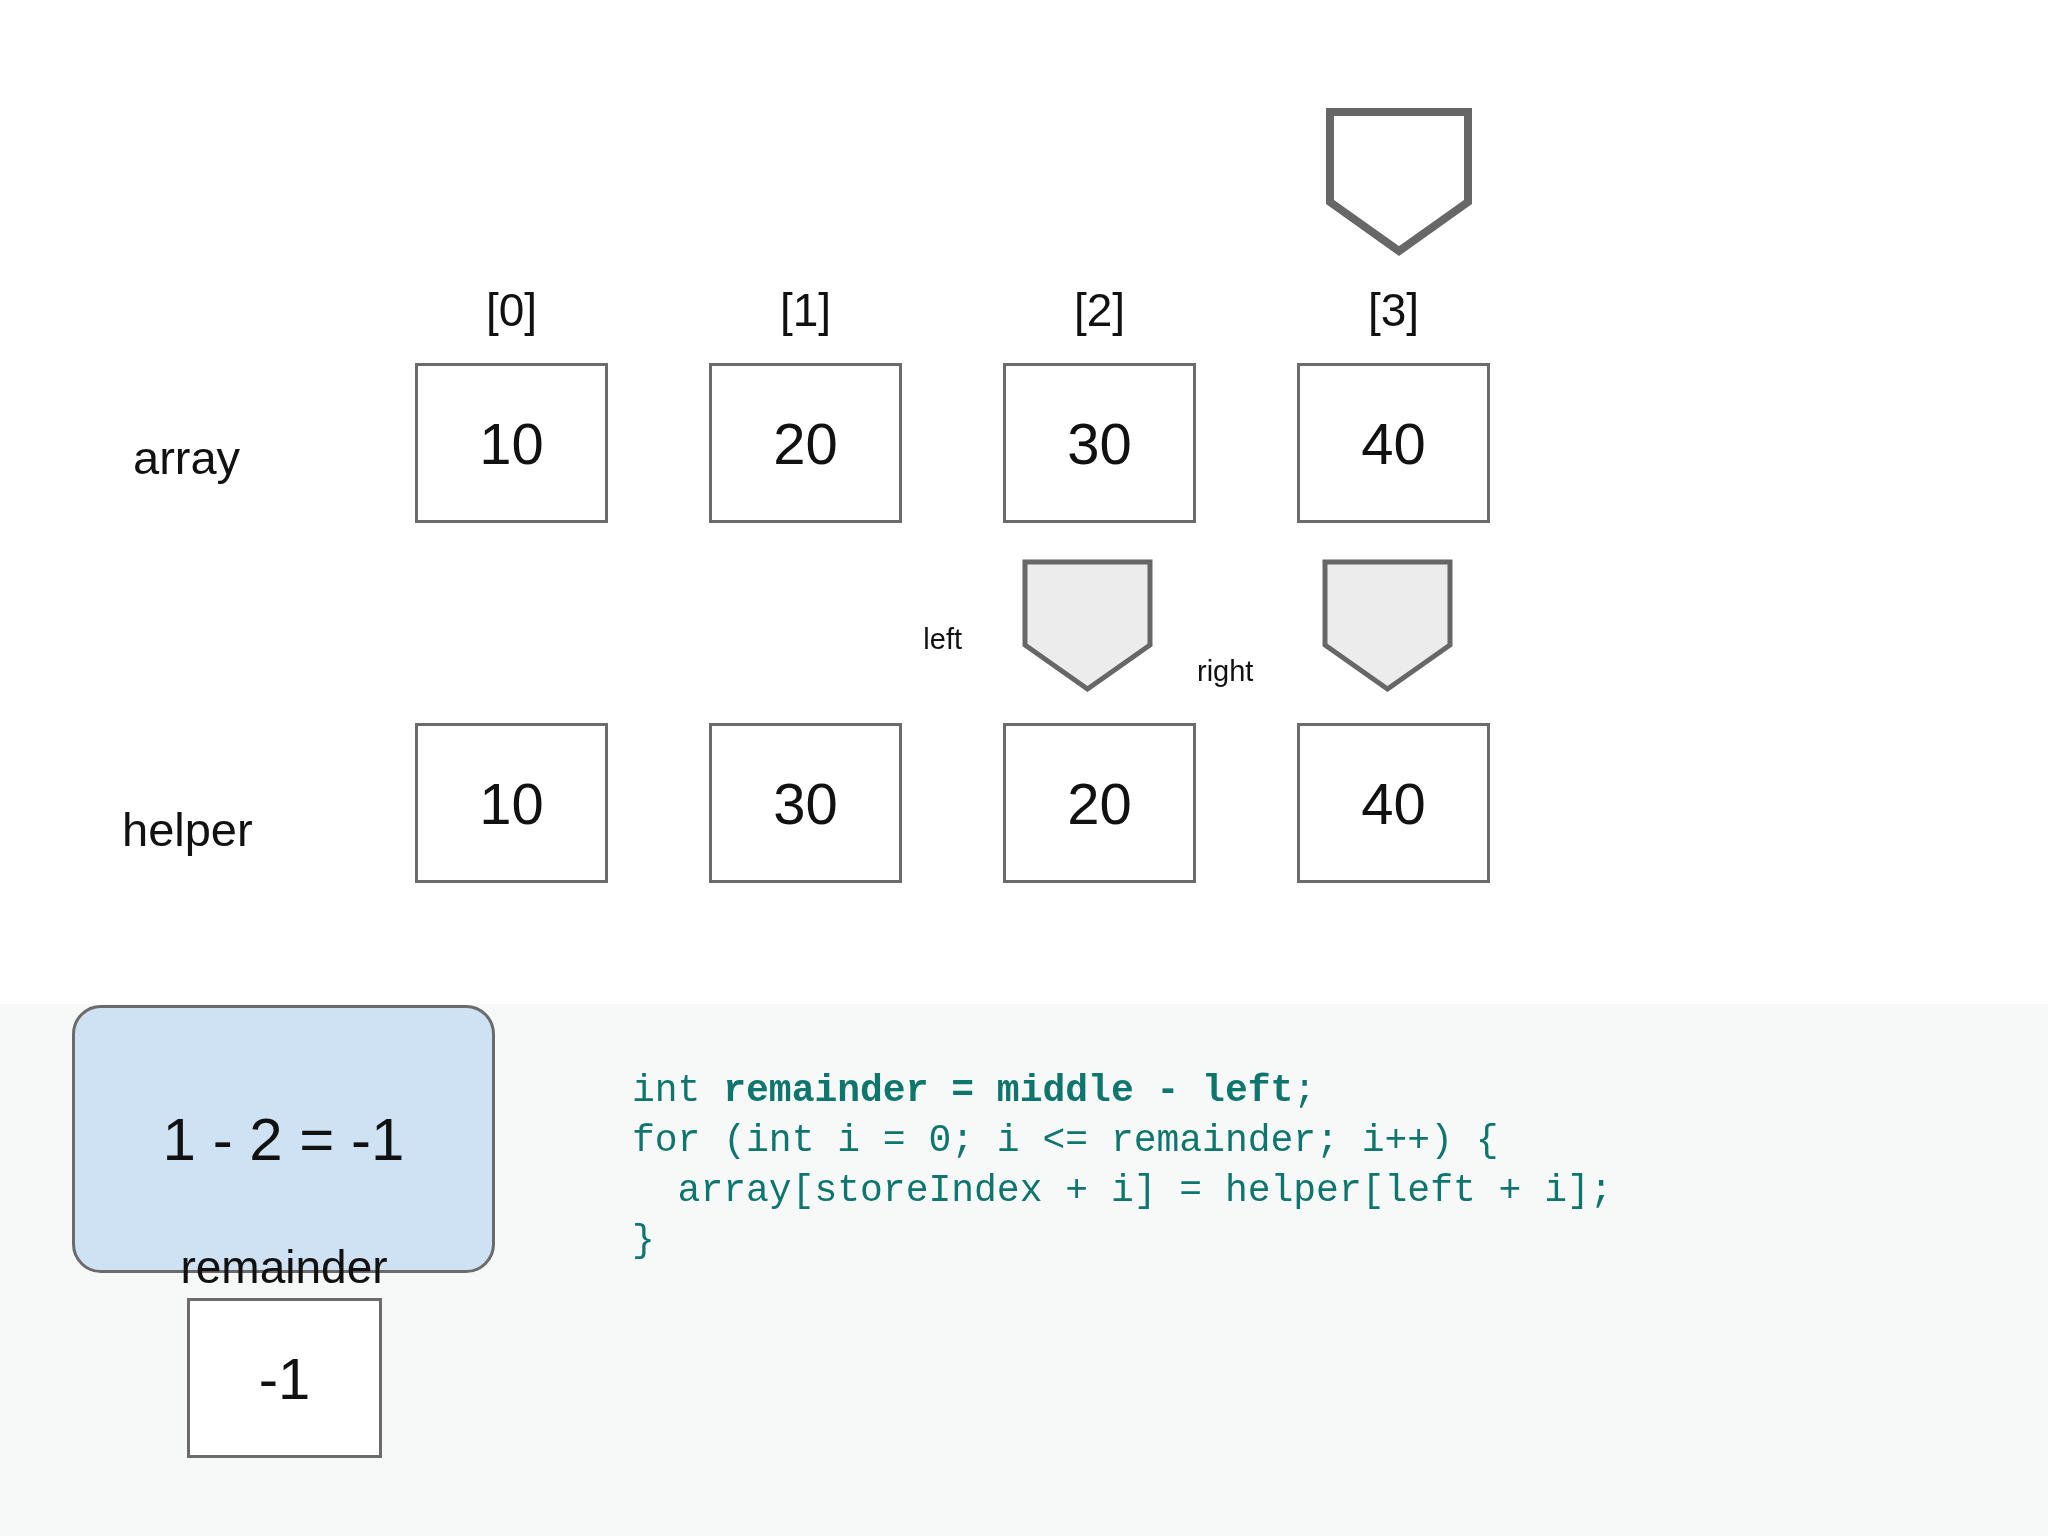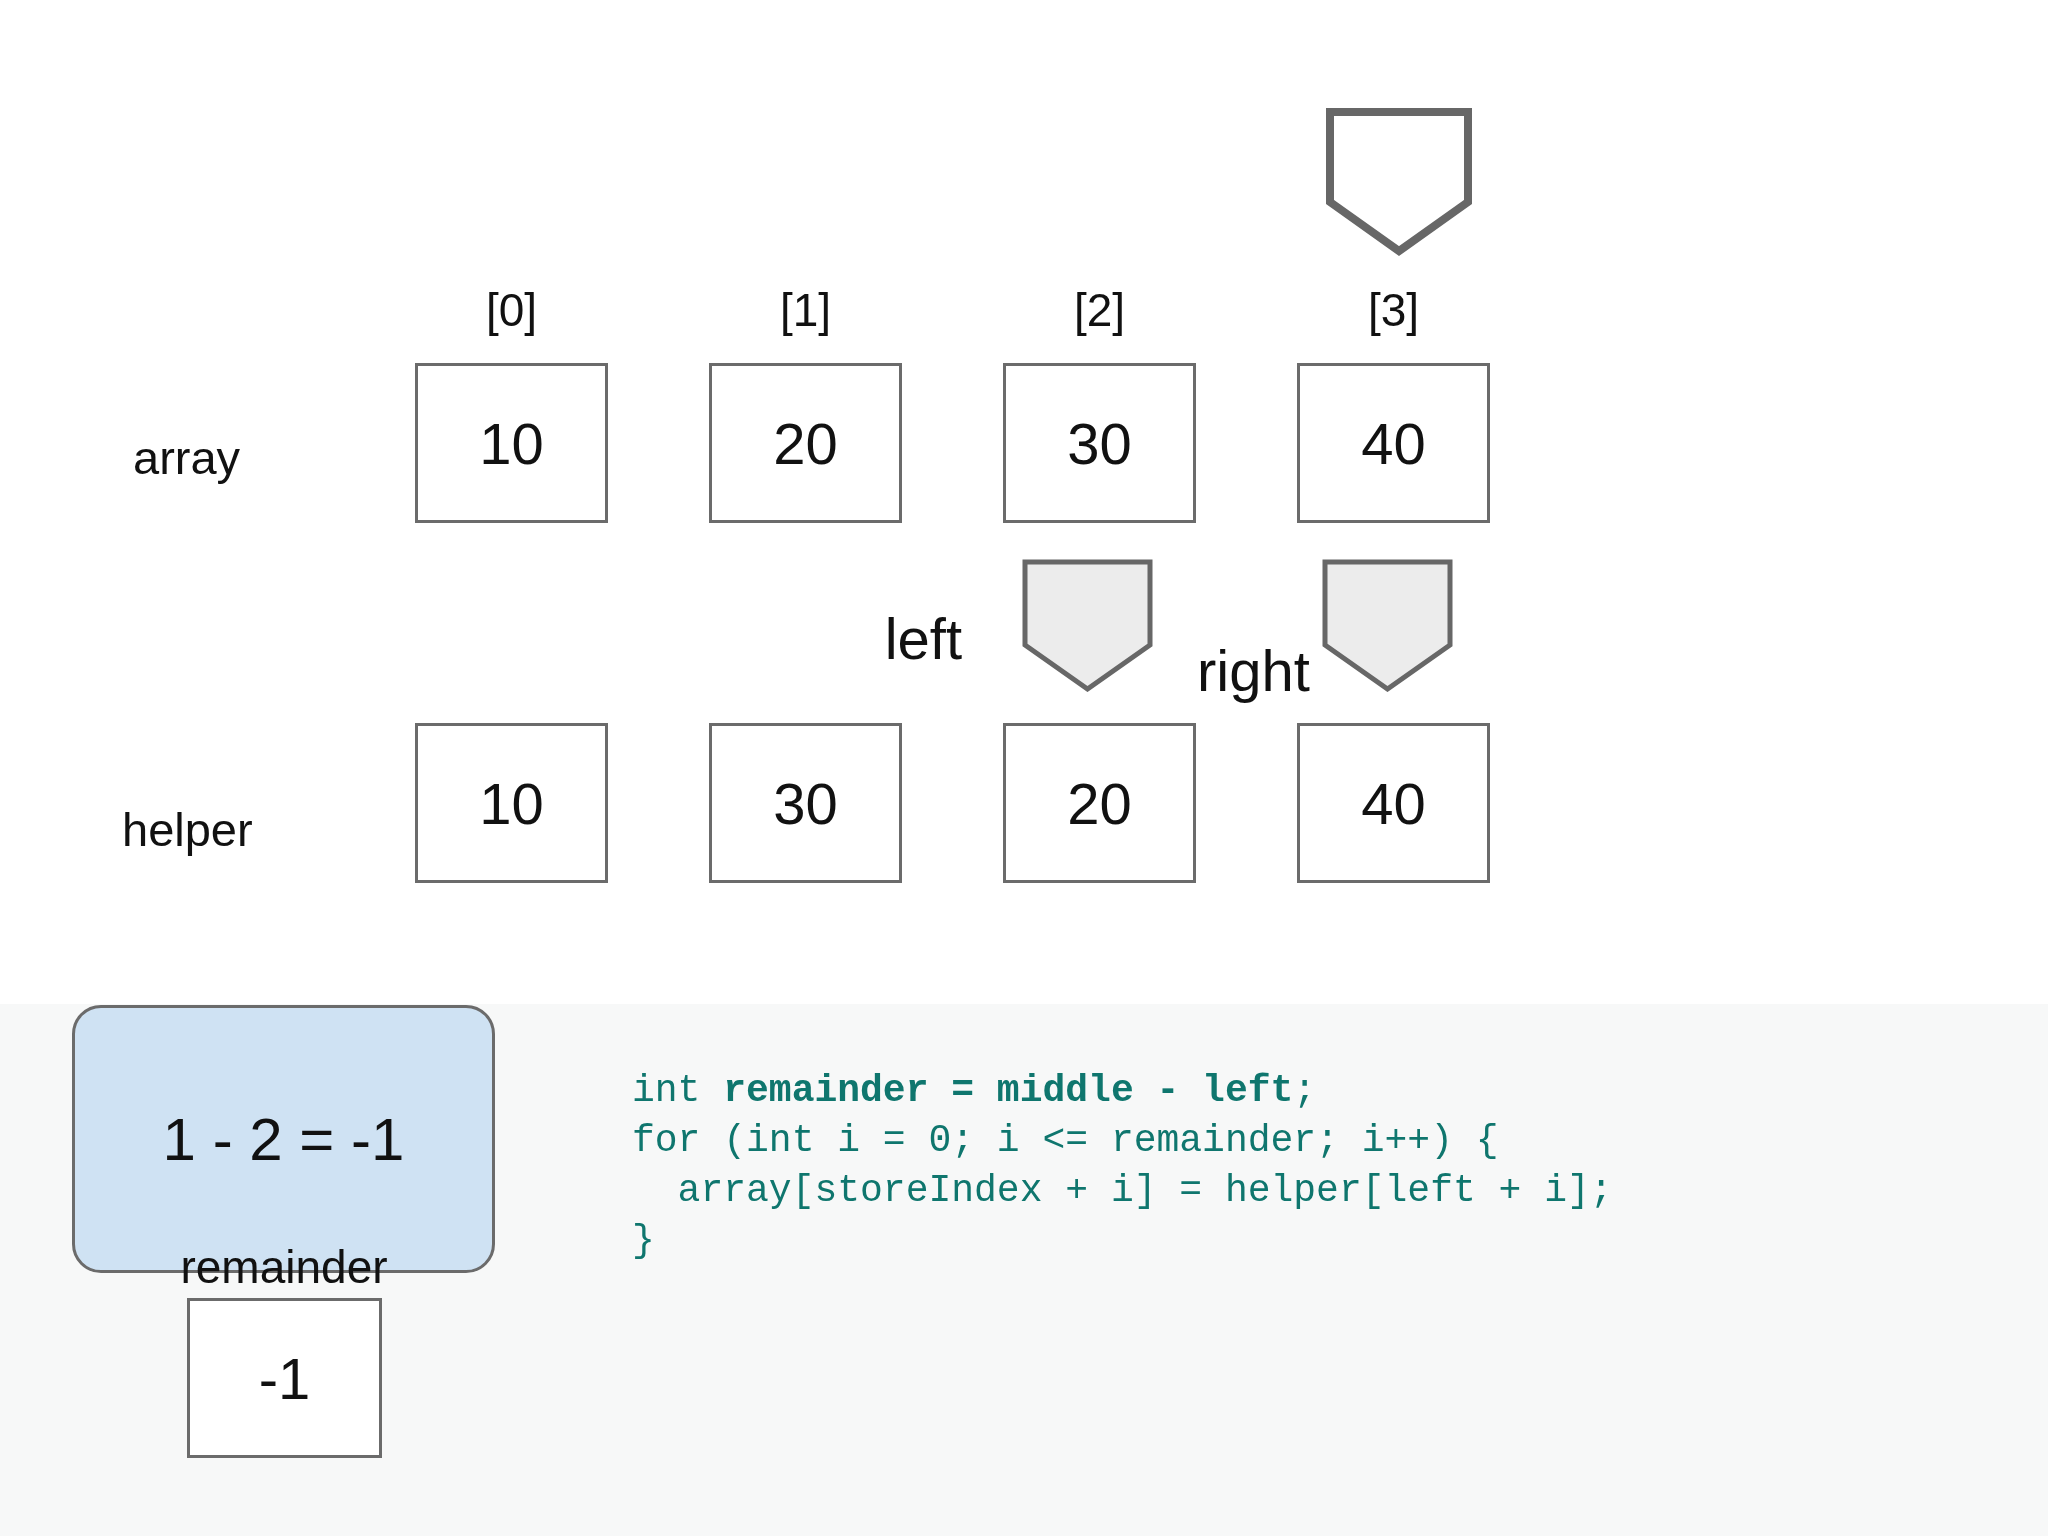--- a/index.html
+++ b/index.html
@@ -23,21 +23,21 @@
   .ptr{position:absolute;}
   .ptr-store{left:1325px;top:107px;width:148px;height:150px;}
   .ptr-left{left:1022px;top:559px;width:131px;height:133px;}
   .ptr-right{left:1322px;top:559px;width:131px;height:133px;}
   .ptr-store polygon{fill:var(--pointer-fill-white);stroke:var(--pointer-stroke);stroke-width:8;stroke-linejoin:miter;}
   .ptr-small polygon{fill:var(--pointer-fill-light);stroke:var(--pointer-stroke);stroke-width:5;stroke-linejoin:miter;}
   .store-label{
     position:absolute;left:1130px;top:138px;width:160px;
     text-align:center;font-size:38px;line-height:45px;
   }
-  .side-label{position:absolute;top:612px;font-size:58px;line-height:54px;}
+  .side-label{position:absolute;top:612px;font-size:29px;line-height:54px;}
   .side-label.l{left:852px;width:110px;text-align:right;}
   .side-label.r{left:1197px;width:120px;text-align:left;margin-top:32px;}
   .calc-box{
     position:absolute;left:72px;top:1005px;width:423px;height:268px;box-sizing:border-box;
     background:var(--highlight-blue-fill);border:3px solid var(--border-gray);border-radius:29px;
     display:flex;align-items:center;justify-content:center;
     font-size:60px;color:var(--text-black);
   }
   .rem-label{position:absolute;left:169px;top:1240px;width:230px;text-align:center;font-size:46px;line-height:54px;}
   .rem-box{

